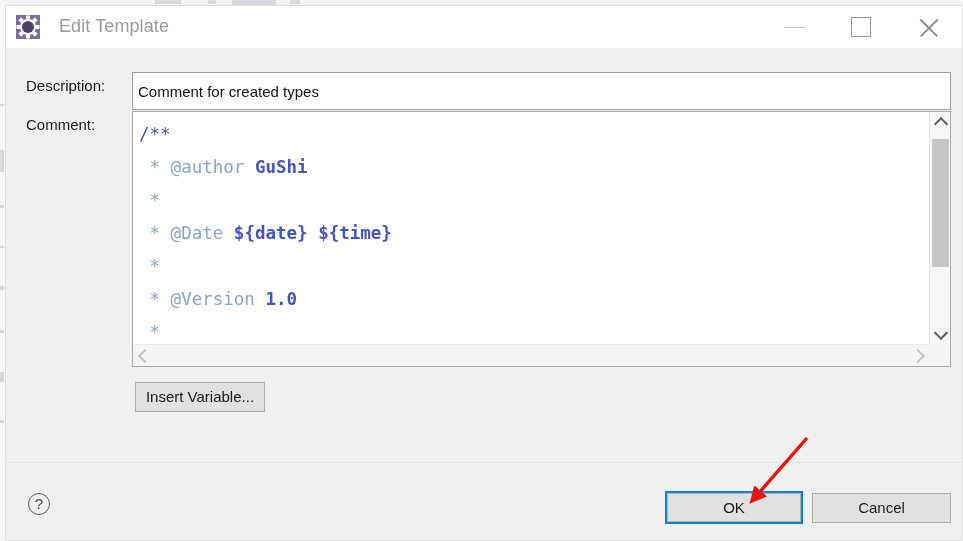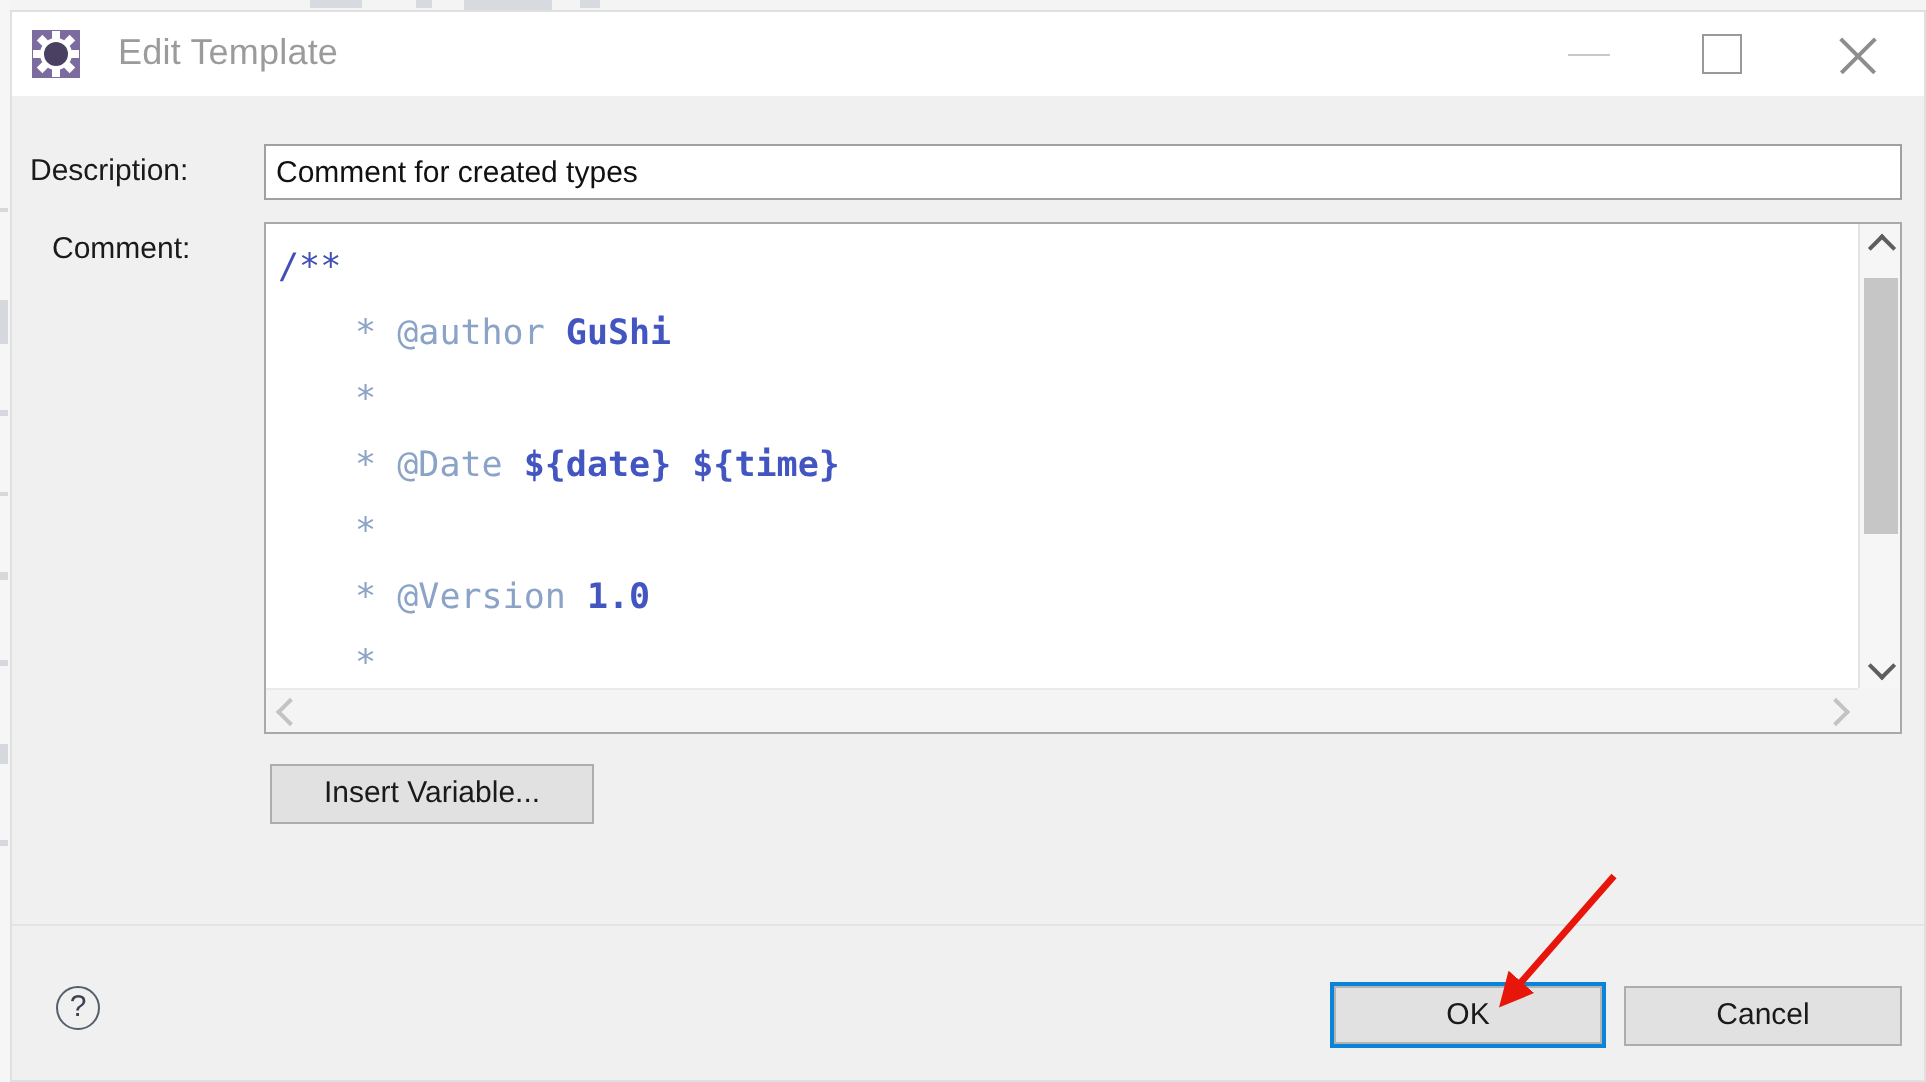--- a/index.html
+++ b/index.html
@@ -131,35 +131,35 @@
     bottom: 0;
     background: #f0f0f0;
   }
 
   .lbl {
     position: absolute;
     font-size: 15px;
     color: #1a1a1a;
     white-space: nowrap;
   }
-  .lbl-description { left: 9px; top: 29px; }
+  .lbl-description { left: 20px; top: 29px; }
   .lbl-pattern     { left: 20px; top: 68px; }
 
   
   .desc-input {
     position: absolute;
     left: 126px; top: 24px;
     width: 819px; height: 28px;
     background: #ffffff;
     border: 1px solid #a0a0a0;
     box-sizing: border-box;
     font-family: "Liberation Sans", sans-serif;
     font-size: 15px;
     color: #111111;
-    padding: 8px 5px;
+    padding: 18px 5px;
     line-height: 26px;
     outline: none;
   }
 
   
   .pattern-frame {
     position: absolute;
     left: 126px; top: 63px;
     width: 819px; height: 256px;
     background: #ffffff;
@@ -175,21 +175,21 @@
     font-family: "DejaVu Sans Mono", monospace;
     font-size: 17.5px;
     line-height: 33px;
     padding: 6px 0 0 6px;
     box-sizing: border-box;
     white-space: pre;
     color: #8ba3c7;
   }
   .code-line { height: 33px; }
   .tok-slash  { color: #3f51b5; }
-  .tok-tag    { color: #8ba3c7; margin-left: 28px; }
+  .tok-tag    { color: #8ba3c7; }
   .tok-val    { color: #4355c1; font-weight: bold; }
 
   
   .vsb {
     position: absolute;
     right: 0; top: 0;
     width: 21px;
     bottom: 22px;
     background: #f6f6f6;
     border-left: 1px solid #e3e3e3;
@@ -260,21 +260,21 @@
     font-family: "Liberation Sans", sans-serif;
     font-size: 15px;
     color: #1a1a1a;
     text-align: center;
     white-space: nowrap;
     cursor: default;
     padding: 0;
   }
   .btn-insert {
     left: 129px; top: 334px;
-    width: 162px; height: 30px;
+    width: 130px; height: 30px;
     line-height: 28px;
   }
 
   
   .footer-sep {
     position: absolute;
     left: 0; right: 0;
     top: 414px;
     height: 1px;
     background: #e4e4e4;

